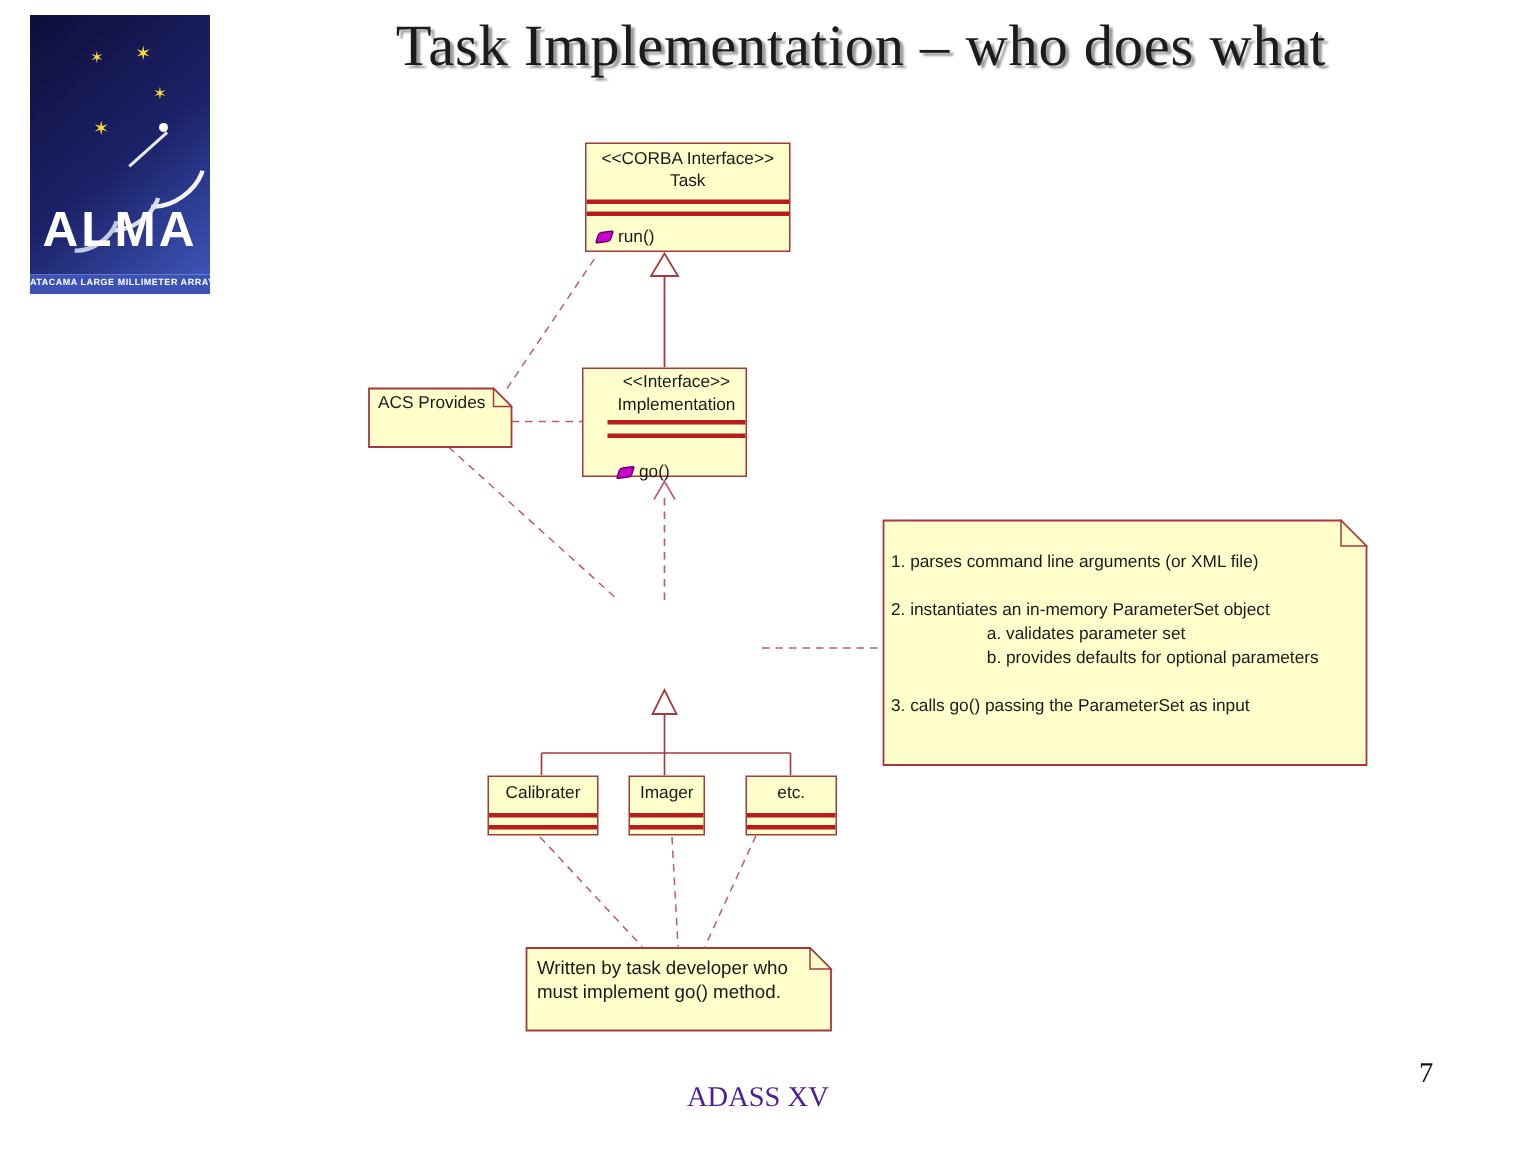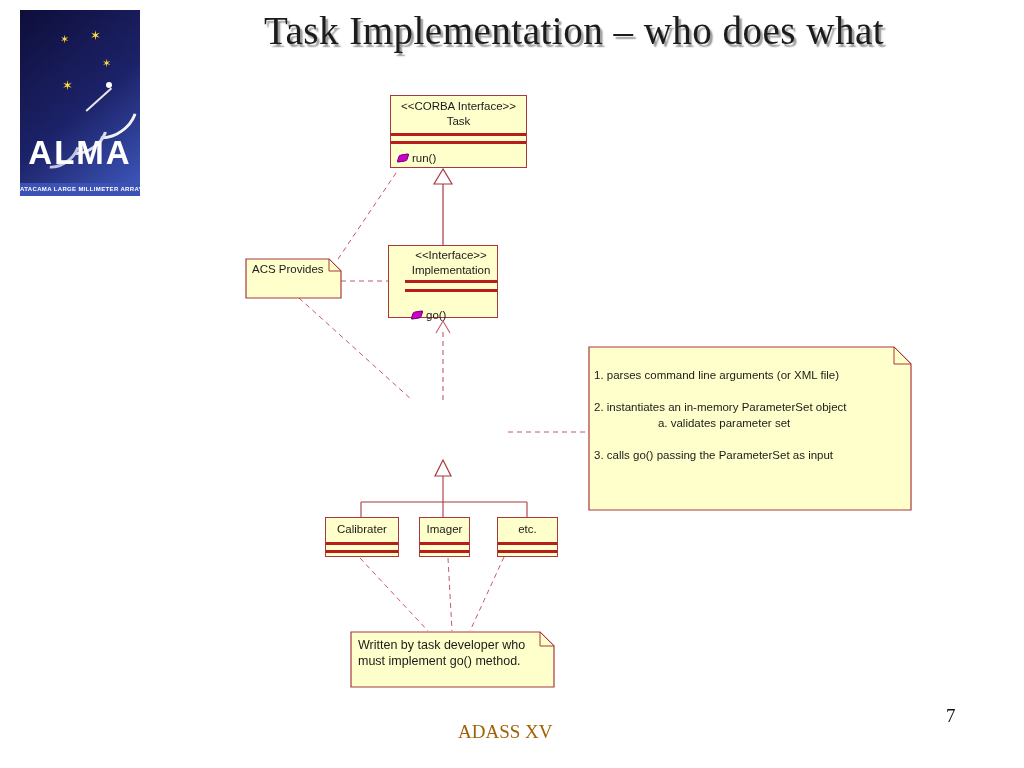--- a/index.html
+++ b/index.html
@@ -37,21 +37,21 @@
   .uml .head{border-top:none;text-align:center;line-height:15px;}
   .op-row{display:flex;align-items:center;padding:5px 0 0 7px;}
   .op-icon{display:inline-block;width:8px;height:6px;background:#cc00cc;border:1px solid #6a006a;
            border-radius:2px;transform:skewX(-25deg) rotate(-8deg);margin-right:4px;flex:0 0 auto;}
 
   .note-text{position:absolute;color:#1a1a1a;}
   .note-line{white-space:pre;font-size:11.5px;line-height:16px;min-height:16px;}
 
   
   .footer{position:absolute;left:458px;top:721px;font-family:"Liberation Serif",serif;
-          font-size:19px;color:#a16207;}
+          font-size:19px;color:#4c1d95;}
   .pagenum{position:absolute;left:946px;top:705px;font-family:"Liberation Serif",serif;
            font-size:19px;color:#111;}
 </style>
 </head>
 <body>
 
 <div class="slide">
 
   <div class="title">Task Implementation – who does what</div>
 
@@ -159,20 +159,21 @@
   </div>
 
   <div class="note-text" style="left:252px;top:263px;font-size:11.5px;">ACS Provides</div>
 
   <div class="note-text" style="left:594px;top:351px;width:312px;">
     <div class="note-line"></div>
     <div class="note-line">1. parses command line arguments (or XML file)</div>
     <div class="note-line"></div>
     <div class="note-line">2. instantiates an in-memory ParameterSet object</div>
     <div class="note-line">                    a. validates parameter set</div>
+    <div class="note-line">                    b. provides defaults for optional parameters</div>
     <div class="note-line"></div>
     <div class="note-line">3. calls go() passing the ParameterSet as input</div>
   </div>
 
   <div class="note-text" style="left:358px;top:637px;width:180px;font-size:12.5px;line-height:16px;">Written by task developer who must implement go() method.</div>
 
   <div class="footer">ADASS XV</div>
   <div class="pagenum">7</div>
 
 </div>

